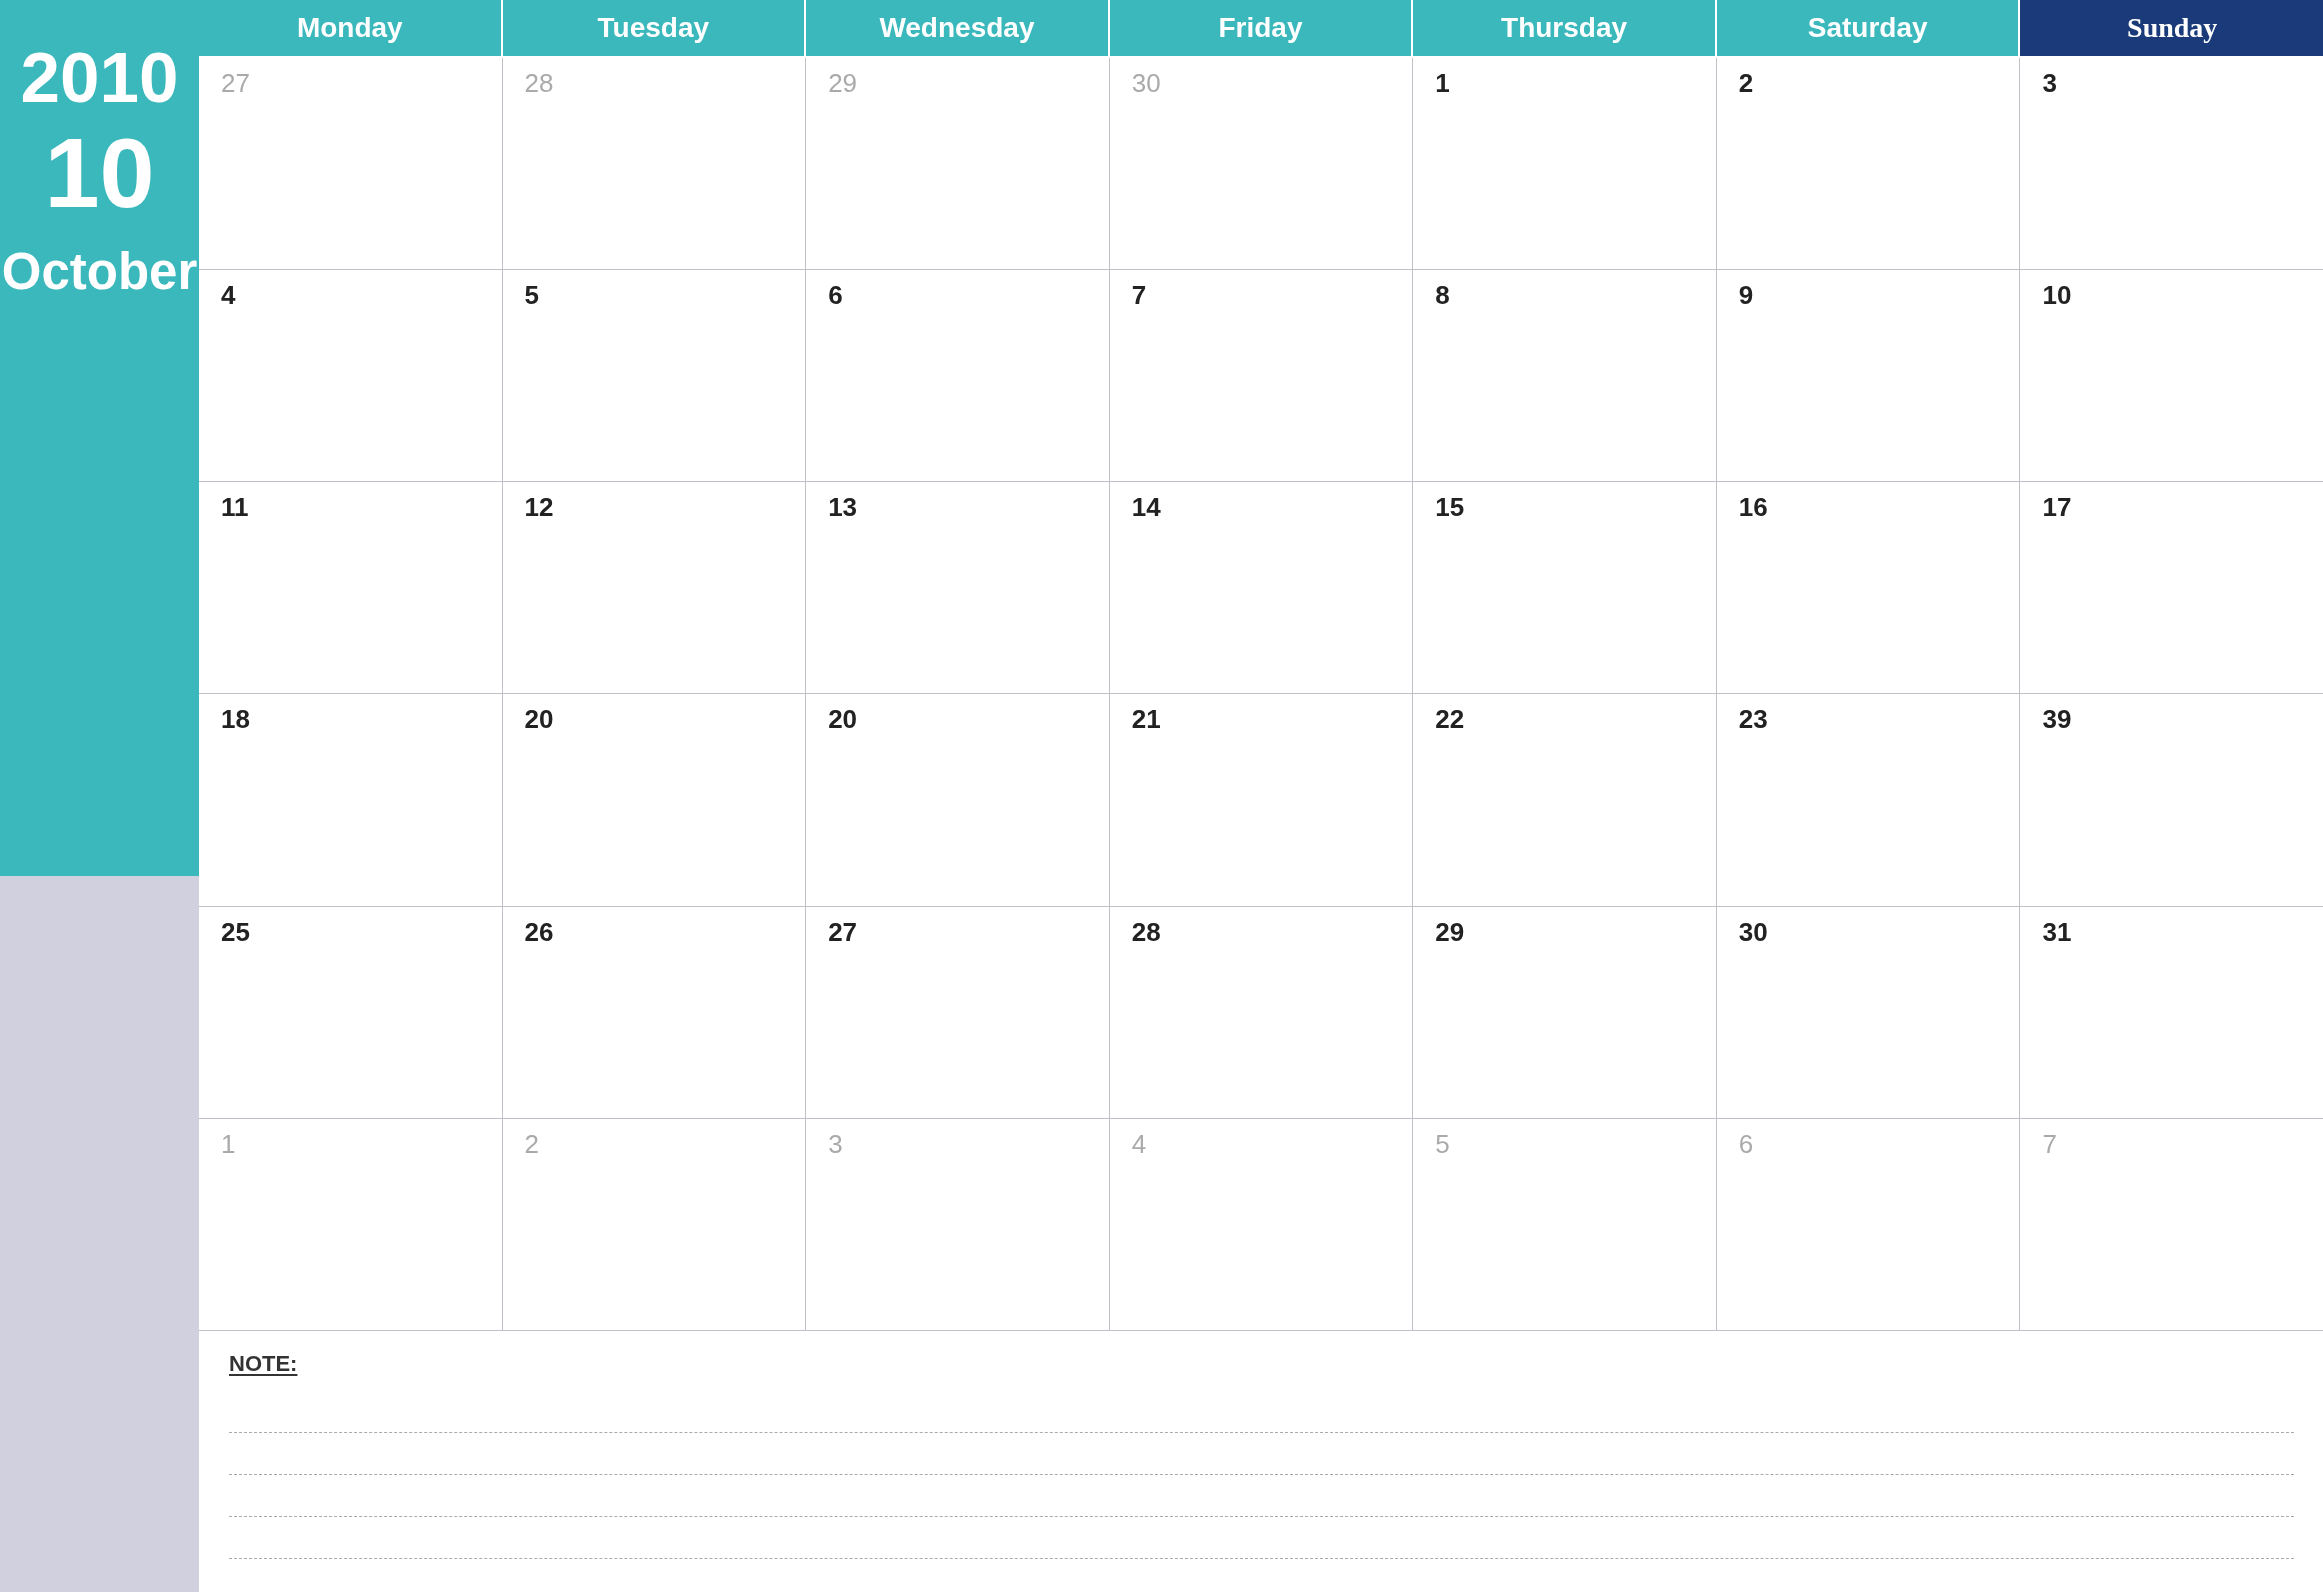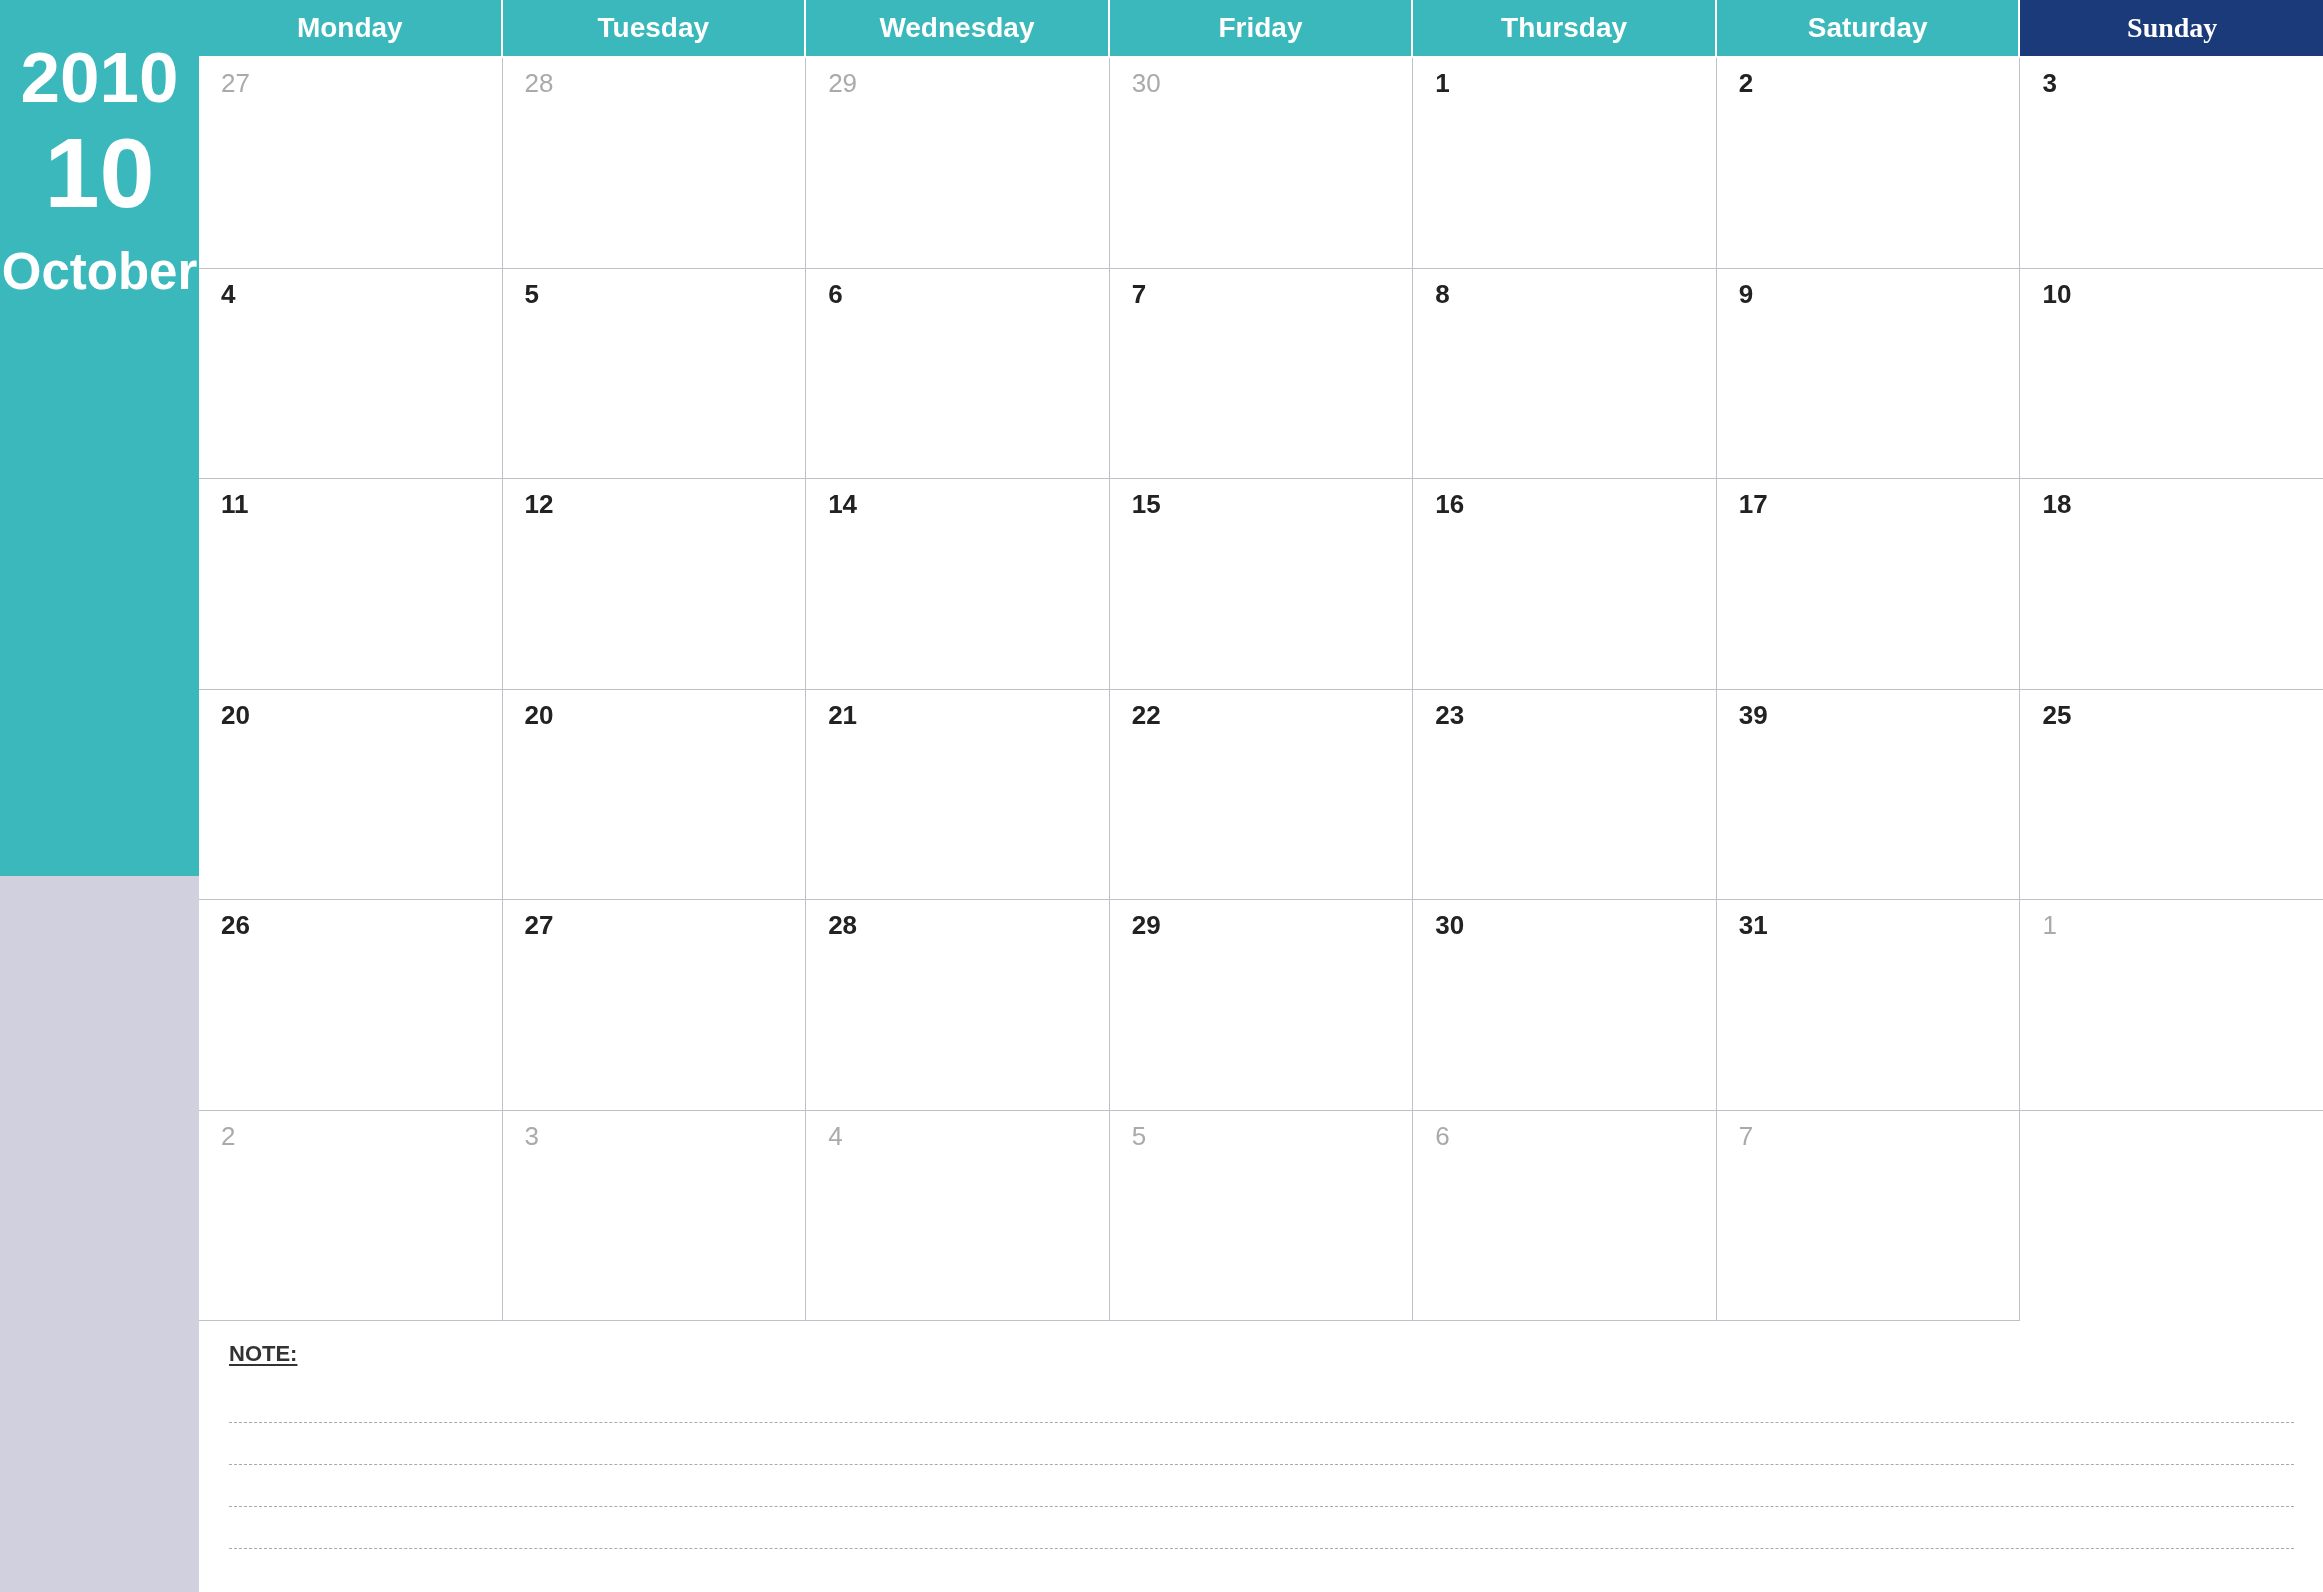--- a/index.html
+++ b/index.html
@@ -92,21 +92,21 @@
     .day-number {
       font-size: 26px;
       font-weight: bold;
       color: #222;
     }
     .day-number.muted {
       color: #aaaaaa;
       font-weight: normal;
     }
     .notes-section {
-      padding: 20px 30px 40px 30px;
+      padding: 20px 30px 30px 30px;
       background: white;
     }
     .note-label {
       font-size: 22px;
       font-weight: bold;
       color: #333;
       text-decoration: underline;
       text-underline-offset: 3px;
       margin-bottom: 18px;
     }
@@ -148,20 +148,21 @@
           <div class="day-cell"><span class="day-number">3</span></div>
           <div class="day-cell"><span class="day-number">4</span></div>
           <div class="day-cell"><span class="day-number">5</span></div>
           <div class="day-cell"><span class="day-number">6</span></div>
           <div class="day-cell"><span class="day-number">7</span></div>
           <div class="day-cell"><span class="day-number">8</span></div>
           <div class="day-cell"><span class="day-number">9</span></div>
           <div class="day-cell"><span class="day-number">10</span></div>
           <div class="day-cell"><span class="day-number">11</span></div>
           <div class="day-cell"><span class="day-number">12</span></div>
+          <div class="day-cell"><span class="day-number">13</span></div>
           <div class="day-cell"><span class="day-number">14</span></div>
           <div class="day-cell"><span class="day-number">15</span></div>
           <div class="day-cell"><span class="day-number">16</span></div>
           <div class="day-cell"><span class="day-number">17</span></div>
           <div class="day-cell"><span class="day-number">18</span></div>
           <div class="day-cell"><span class="day-number">20</span></div>
           <div class="day-cell"><span class="day-number">20</span></div>
           <div class="day-cell"><span class="day-number">21</span></div>
           <div class="day-cell"><span class="day-number">22</span></div>
           <div class="day-cell"><span class="day-number">23</span></div>

